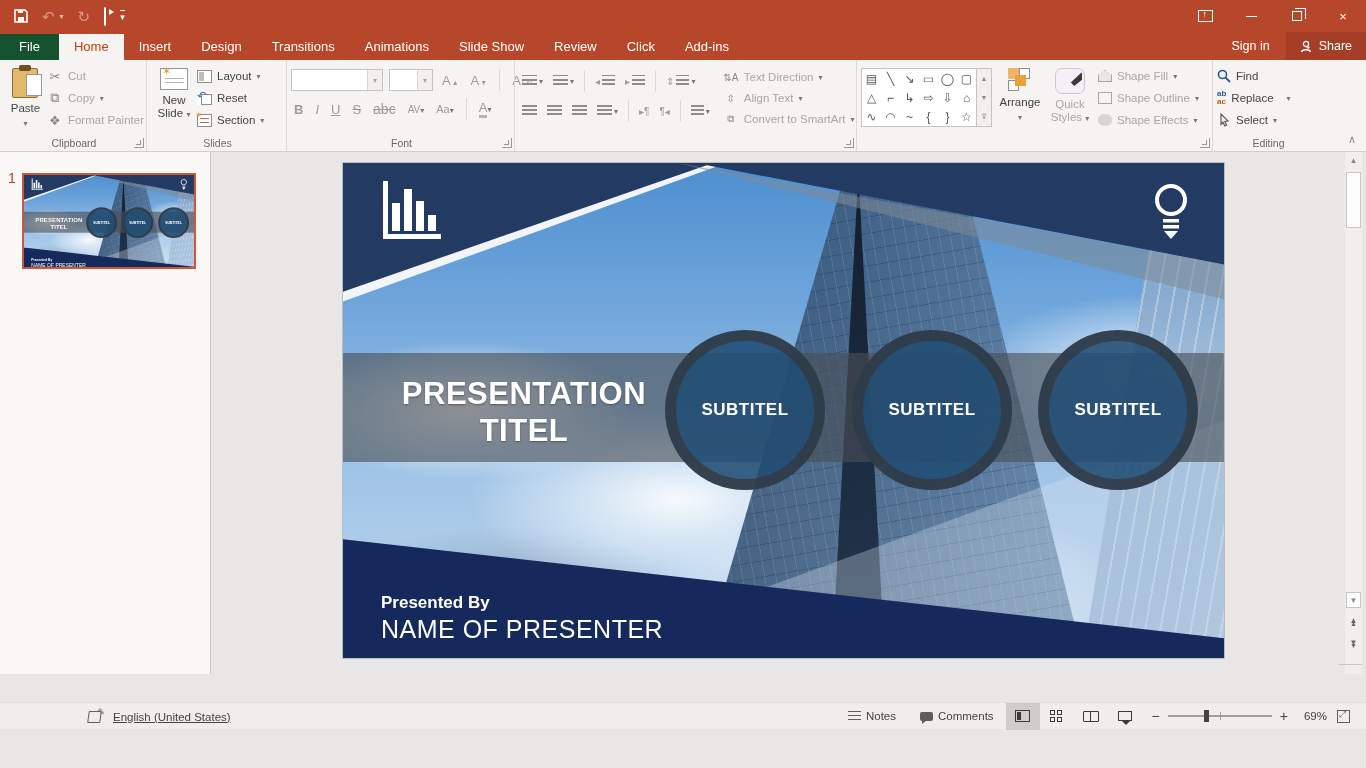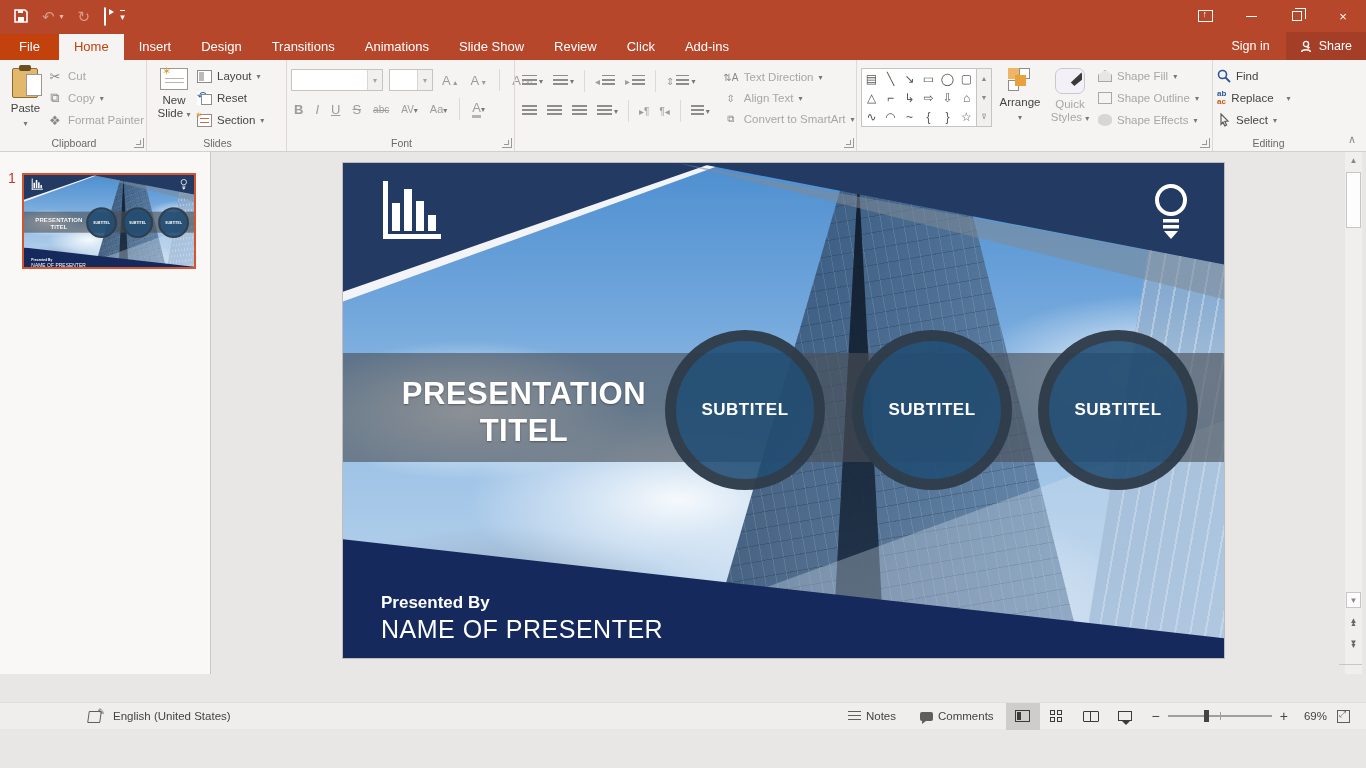--- a/index.html
+++ b/index.html
@@ -26,21 +26,21 @@
   .ribbonopt-ic { width:15px; height:12px; border:1.2px solid #fff; position:relative;}
   .ribbonopt-ic::after{ content:"↑"; position:absolute; left:4px; top:-2px; font-size:9px;}
   .restore-ic { width:10px; height:10px; border:1.2px solid #fff; position:relative; }
   .restore-ic::before { content:""; position:absolute; left:2px; top:-4px; width:10px; height:10px; border:1.2px solid #fff; border-bottom:none; border-left:none;}
   .min-ic { width:11px; border-top:1.5px solid #fff; }
 
   
   .tabrow { height:28px; background:#B7472A; display:flex; align-items:flex-end;
     color:#fff; font-size:13px; position:relative; }
   .tab { padding:5px 15px 6px; cursor:default; }
-  .tab.file { background:#c2410c; padding:5px 19px 6px; }
+  .tab.file { background:#14532d; padding:5px 19px 6px; }
   .tab.active { background:#F5F4F2; color:#C3400F; }
   .tellme { display:flex; align-items:center; gap:6px; padding:5px 12px 6px; color:#F4D9D1; }
   .bulb-small { width:10px; height:14px; }
   .tab-right { margin-left:auto; display:flex; align-items:center; height:28px; }
   .signin { padding:0 16px; font-size:12.5px; }
   .share-btn { background:#A43E26; height:28px; display:flex; align-items:center; gap:6px;
     padding:0 14px; font-size:12.5px; }
 
   
   .ribbon { height:92px; background:#F5F4F2; border-bottom:1px solid #D2CFCD;
@@ -203,21 +203,21 @@
   .vs-down { position:absolute; top:440px; left:1px; width:15px; height:16px; background:#FDFDFD;
     border:1px solid #C8C6C4; display:flex; align-items:center; justify-content:center;}
   .dblarrow { position:absolute; left:1px; width:15px; display:flex; flex-direction:column;
     align-items:center; line-height:5px; color:#6A6866; }
   .vs-prev { top:466px; } .vs-next { top:488px; }
   .vs-divider { position:absolute; left:-6px; right:0; top:512px; border-top:1px solid #C9C7C5; }
 
   
   .statusbar { position:absolute; left:0; right:0; top:702px; height:27px; background:#F0EEED;
     border-top:1px solid #E1DFDD; display:flex; align-items:center; font-size:11.5px; color:#444; }
-  .sb-left { display:flex; align-items:center; gap:10px; padding-left:88px; }
+  .sb-left { display:flex; align-items:flex-end; gap:10px; padding-left:88px;text-decoration:underline; }
   .spell-ic { width:15px; height:13px; position:relative; }
   .spell-ic::before { content:""; position:absolute; left:0; top:1px; width:11px; height:10px;
     border:1.2px solid #605E5C; border-radius:1px; transform:skewX(-8deg); }
   .spell-ic::after { content:"✎"; position:absolute; right:-2px; top:-3px; font-size:9px; color:#605E5C;}
   .sb-right { margin-left:auto; display:flex; align-items:center; gap:0; padding-right:8px; }
   .sb-item { display:flex; align-items:center; gap:5px; padding:0 12px; height:27px; }
   .notes-ic { width:13px; height:11px; background:repeating-linear-gradient(#605E5C 0 1.3px, transparent 1.3px 4px); }
   .comments-ic { width:13px; height:9px; background:#605E5C; border-radius:2px; position:relative; }
   .comments-ic::after { content:""; position:absolute; left:2px; bottom:-3px;
     border-top:3px solid #605E5C; border-right:4px solid transparent; }
@@ -400,21 +400,21 @@
               </span>
             <span class="fbtn">
                 <i>I</i>
               </span>
             <span class="fbtn">
                 <u>U</u>
               </span>
             <span class="fbtn">
                 <s>S</s>
               </span>
-            <span class="fbtn" style="font-size:10px">
+            <span class="fbtn" style="font-size:14px">
                 <s>abc</s>
               </span>
             <span class="fbtn" style="font-size:10px">
                 <span>AV</span>
                 <span class="caret">▾</span>
               </span>
             <span class="fbtn" style="font-size:11px">
                 <span>Aa</span>
                 <span class="caret">▾</span>
               </span>

